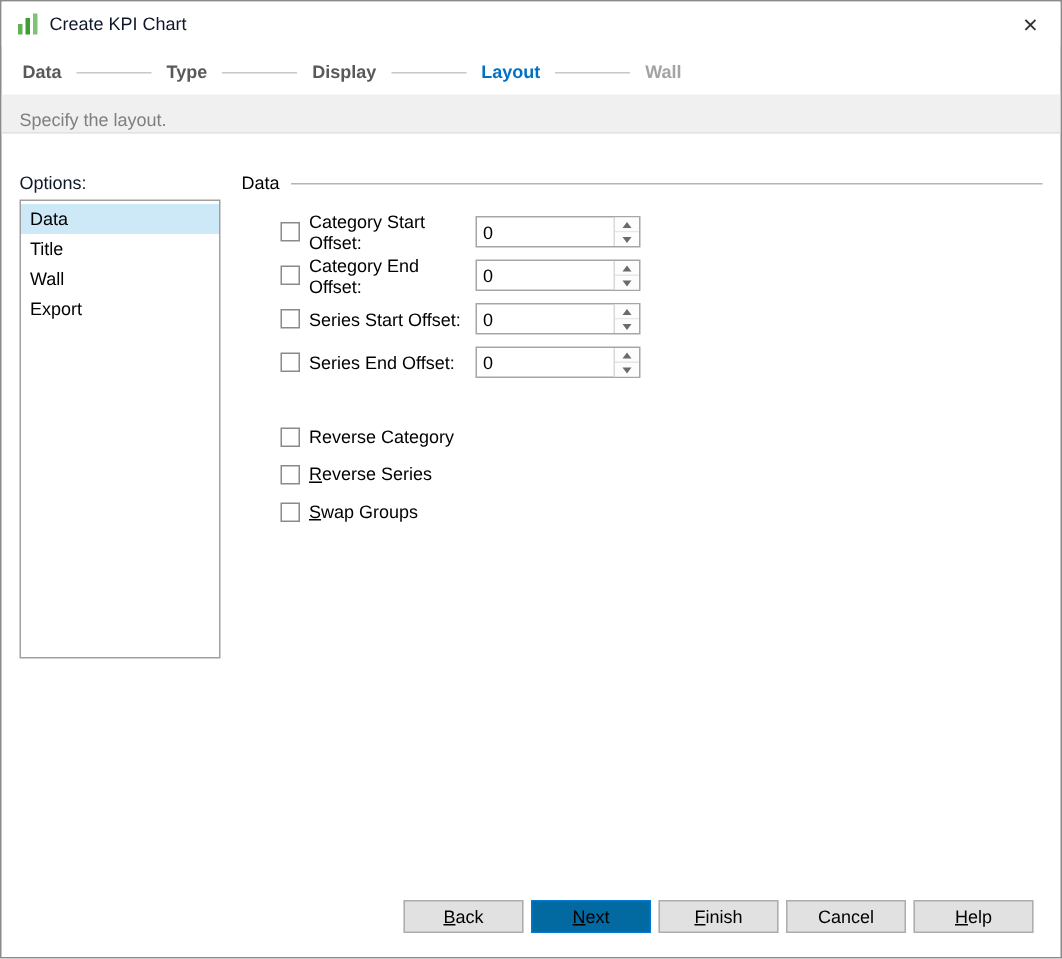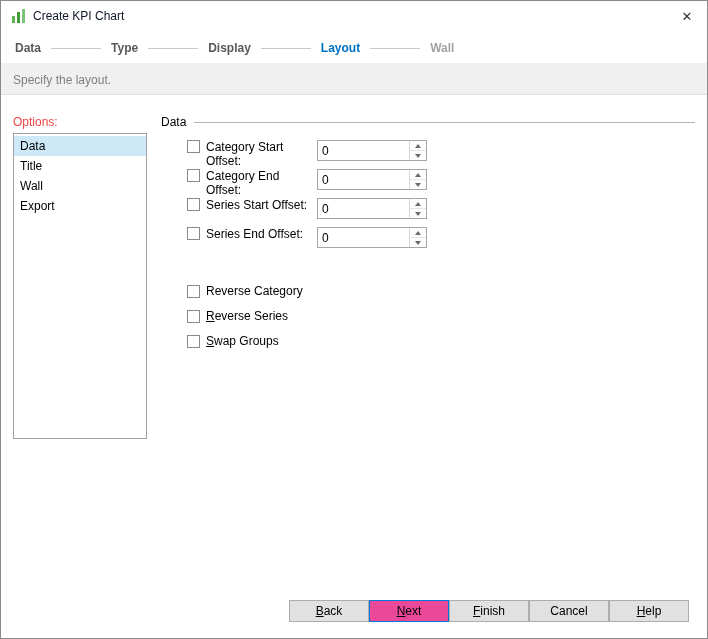--- a/index.html
+++ b/index.html
@@ -19,57 +19,57 @@
   .close-btn { position:absolute; right:10px; top:6px; width:20px; height:20px; text-align:center;
     line-height:20px; font-size:13px; color:#333; cursor:pointer; }
   
   .steps { position:absolute; top:40px; left:14px; right:14px; display:flex; align-items:center; }
   .step { font-weight:bold; font-size:12px; white-space:nowrap; }
   .step.done { color:#595959; }
   .step.active { color:#0072c6; }
   .step.upcoming { color:#a3a3a3; }
   .step-line { width:50px; height:1px; background:#c8c8c8; margin:0 10px; }
   
-  .subtitle-band { position:absolute; top:62px; left:0; right:0; height:32px; background:#f0f0f0;
+  .subtitle-band { position:absolute; top:62px; left:0; right:0; height:26px; background:#f0f0f0;
     border-bottom:1px solid #e2e2e2; color:#7f7f7f; line-height:34px; padding-left:12px; }
   
-  .options-label { position:absolute; left:12px; top:114px; color:#ef4444; }
+  .options-label { position:absolute; left:12px; top:114px; color:#0f172a; }
   .options-list { position:absolute; left:12px; top:132px; width:134px; height:306px;
     background:#fff; border:1px solid #a0a0a0; padding-top:2px; }
   .option-item { height:20px; line-height:20px; padding-left:6px; cursor:default; }
   .option-item.selected { background:#cde8f6; }
   
   .group-header { position:absolute; left:160px; top:114px; right:12px; display:flex; align-items:center; }
   .group-header .group-title { margin-right:8px; color:#000; }
   .group-header .group-line { flex:1; height:1px; background:#b4b4b4; }
   
   .offset-rows { position:absolute; left:160px; top:139px; }
-  .offset-row { display:flex; height:29px; }
+  .offset-row { display:flex; align-items:center; height:29px; }
   .checkbox { width:13px; height:13px; border:1px solid #8a8a8a; background:#fff; flex:0 0 13px; cursor:pointer; }
   .offset-row .checkbox { margin-left:26px; }
   .offset-label { margin-left:6px; width:111px; }
   .spinbox { display:flex; width:110px; height:21px; border:1px solid #a6a6a6; background:#fff; }
   .spin-value { flex:1; border:none; outline:none; padding:0 4px; font-family:"Liberation Sans","DejaVu Sans",sans-serif;
     font-size:12px; width:80px; background:transparent; }
   .spin-buttons { width:17px; border-left:1px solid #d9d9d9; display:flex; flex-direction:column; }
   .spin-up, .spin-down { flex:1; display:flex; align-items:center; justify-content:center; background:#fdfdfd; cursor:pointer; }
   .spin-up { border-bottom:1px solid #e6e6e6; }
   .tri-up { width:0; height:0; border-left:3px solid transparent; border-right:3px solid transparent; border-bottom:4px solid #6b6b6b; }
   .tri-down { width:0; height:0; border-left:3px solid transparent; border-right:3px solid transparent; border-top:4px solid #6b6b6b; }
   
   .toggle-rows { position:absolute; left:160px; top:272px; }
   .toggle-row { display:flex; align-items:flex-end; height:25px; }
   .toggle-row .checkbox { margin-left:26px; }
   .toggle-label { margin-left:6px; }
   .toggle-label u, .btn u { text-decoration:underline; }
   
-  .footer { position:absolute; right:18px; bottom:16px; display:flex; }
+  .footer { position:absolute; right:18px; bottom:16px; display:flex; gap:5px; }
   .btn { width:80px; height:22px; background:#e1e1e1; border:1px solid #adadad; font-family:"Liberation Sans","DejaVu Sans",sans-serif;
     font-size:12px; color:#000; text-align:center; line-height:20px; cursor:pointer; }
-  .btn.default { border:1px solid #0078d7; background:#ec4899; }
+  .btn.default { border:1px solid #0078d7; background:#0369a1; }
 </style>
 </head>
 <body>
 
 <div class="window">
 
   <div class="titlebar">
     <span class="app-icon">
       <svg width="16" height="16" viewBox="0 0 16 16">
         <rect x="1" y="8" width="3" height="7" fill="#62b152"></rect>

